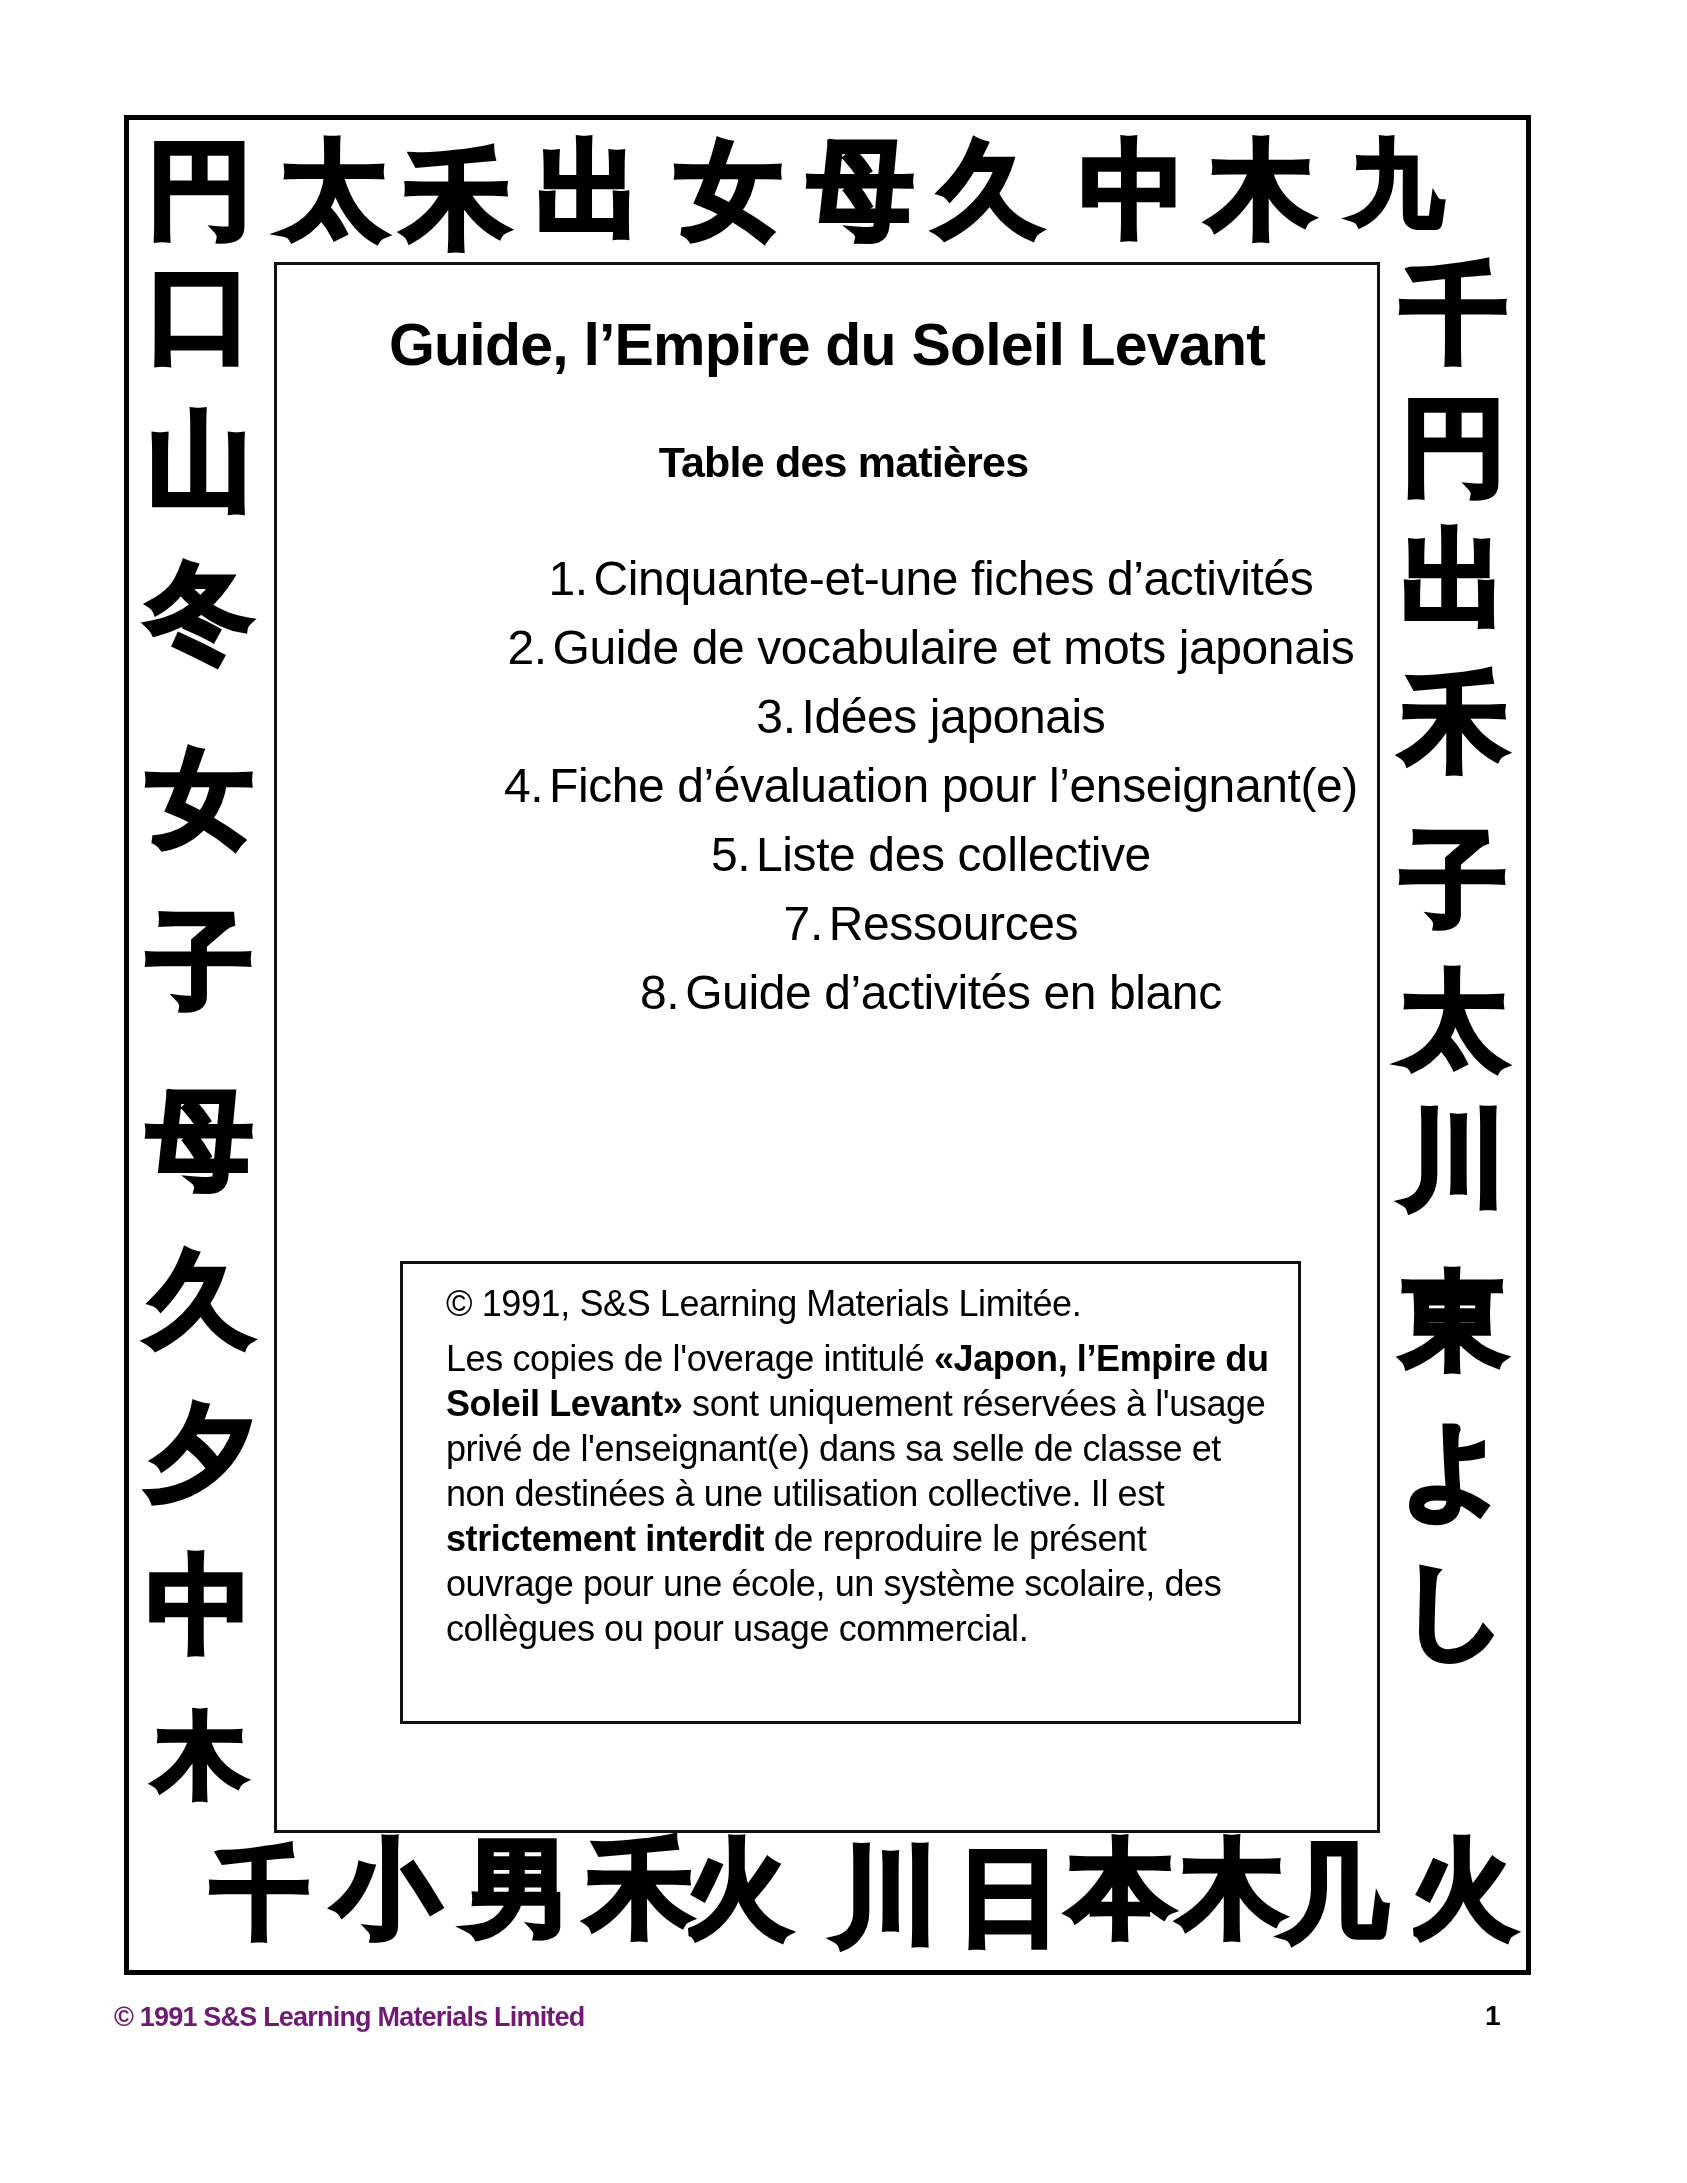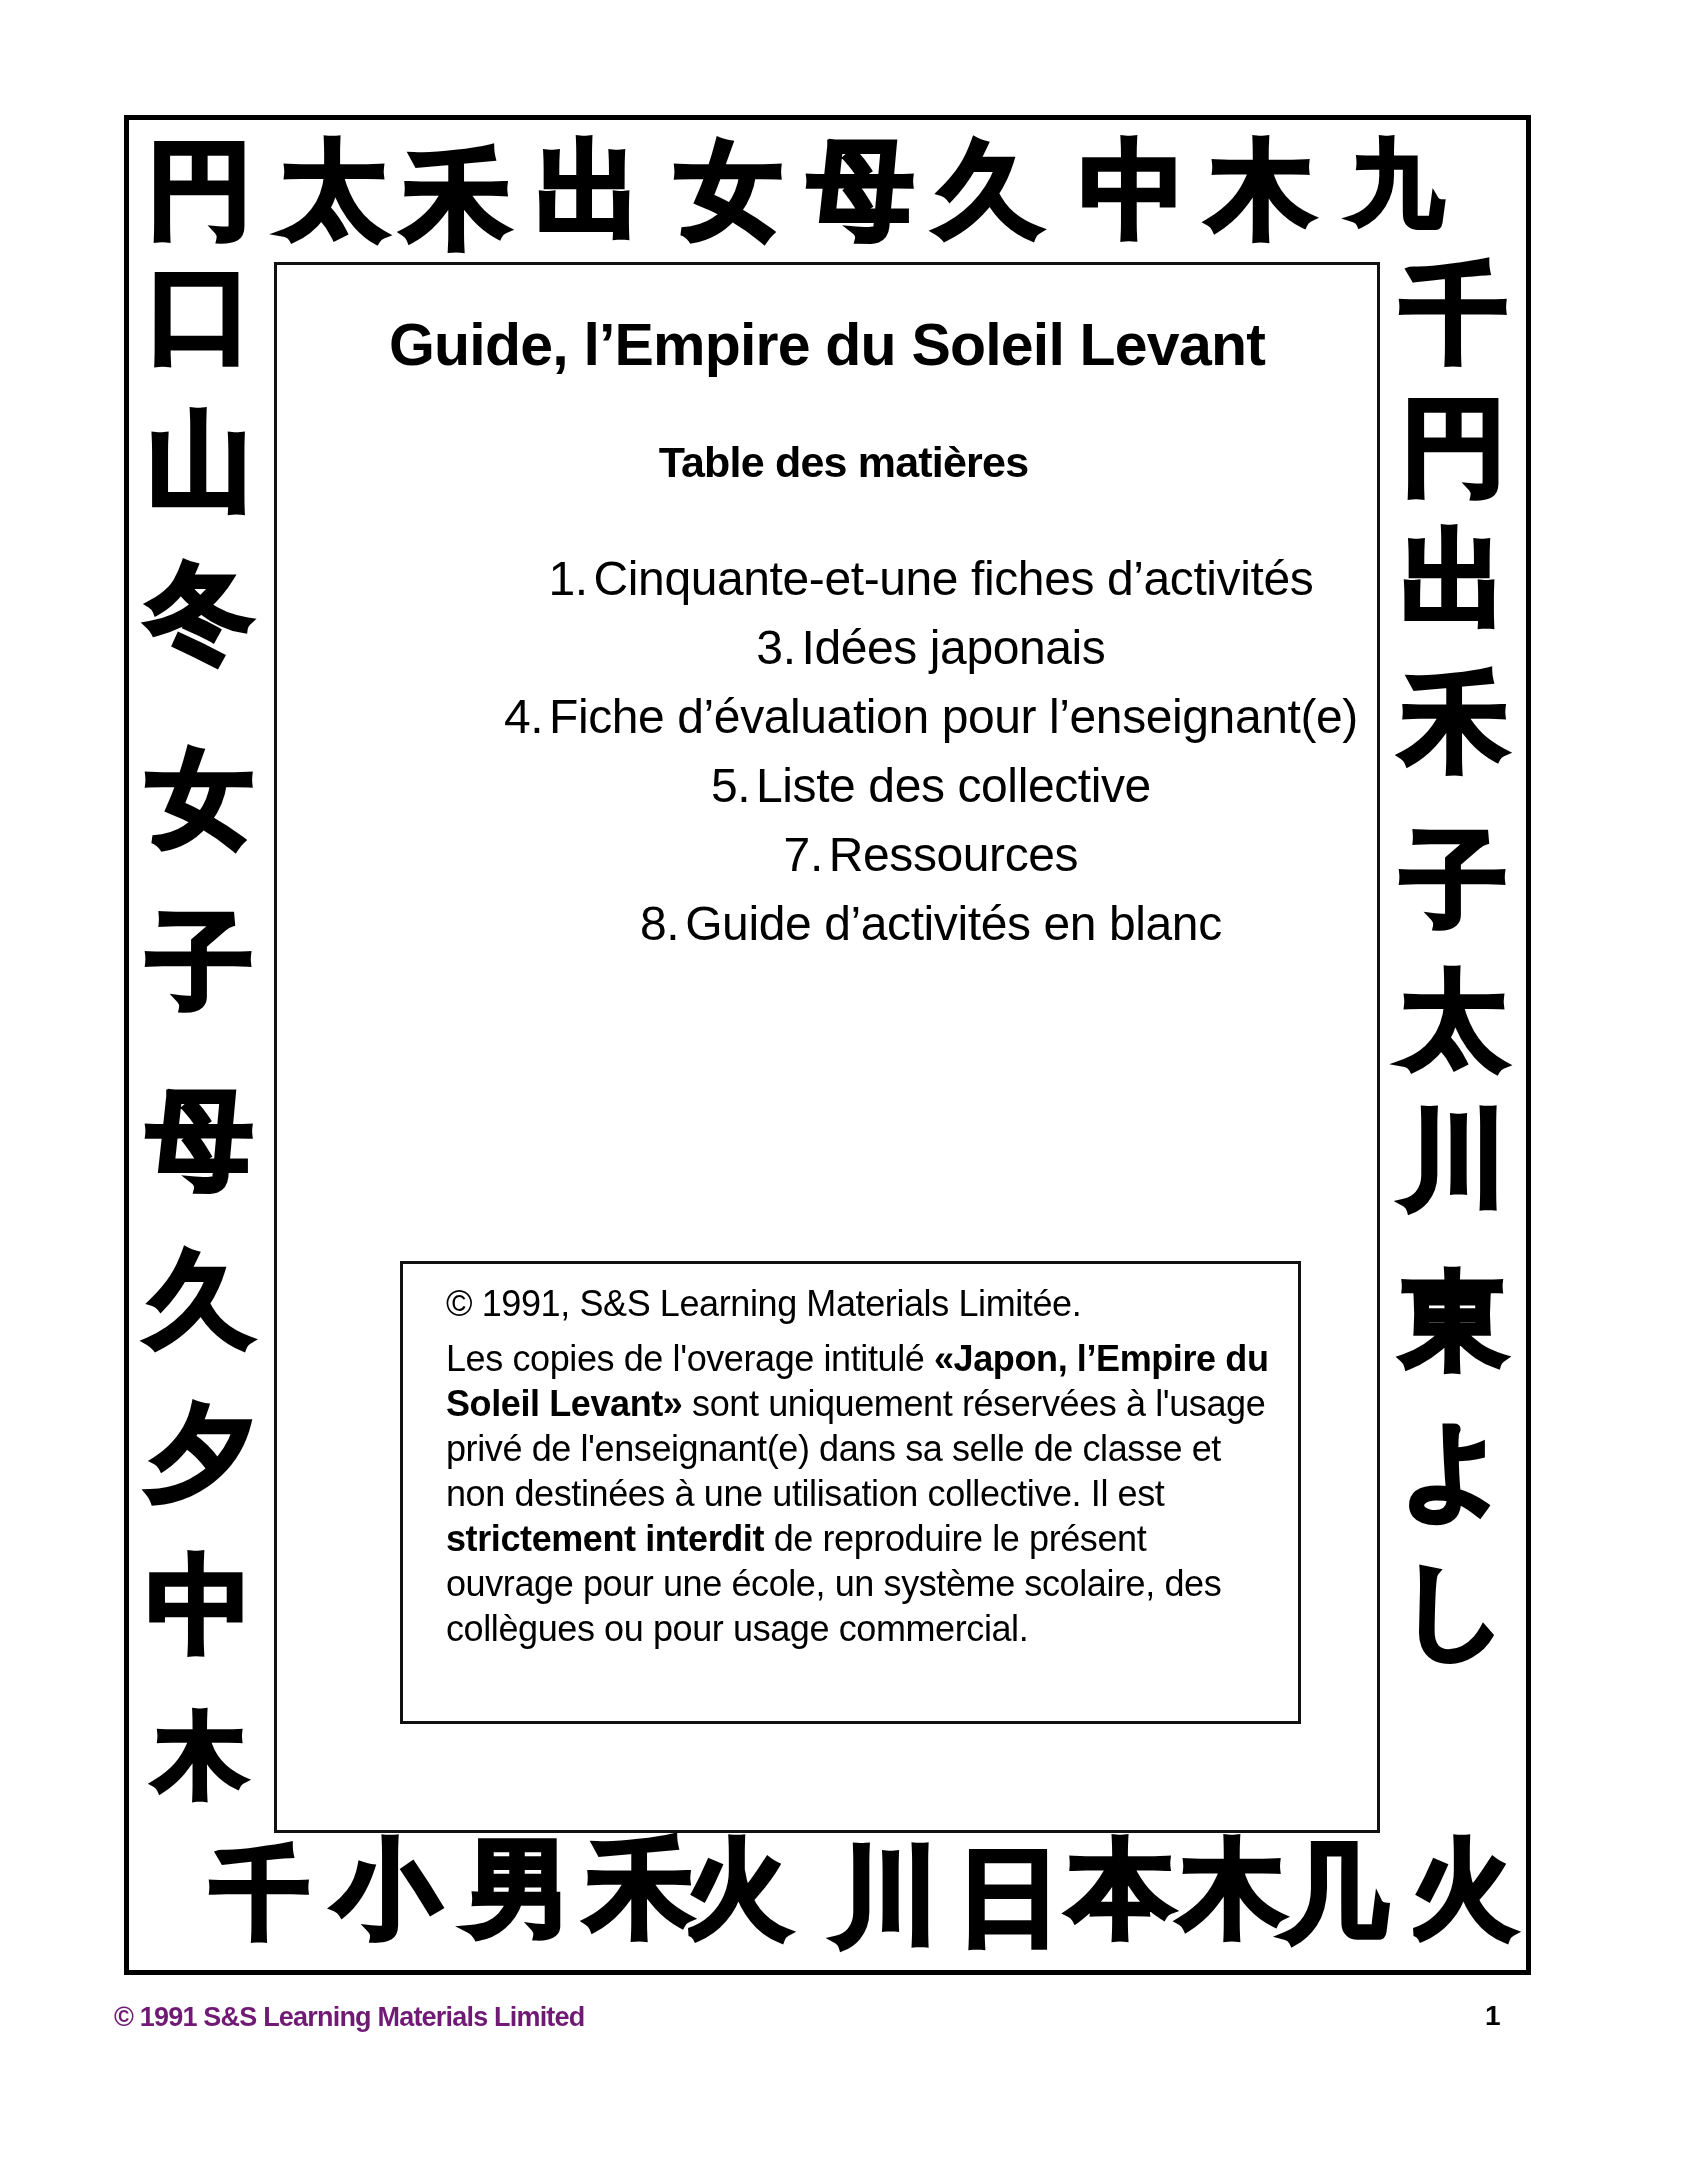--- a/index.html
+++ b/index.html
@@ -186,20 +186,23 @@
 </div>
 
 <div class="title">Guide, l’Empire du Soleil Levant</div>
 <div class="subtitle">Table des matières</div>
 
 <ol class="toc">
   <li class="toc-item">
     <span class="toc-num">1.</span><span>Cinquante-et-une fiches d’activités</span>
   </li>
   <li class="toc-item">
+    <span class="toc-num">2.</span><span>Guide de vocabulaire et mots japonais</span>
+  </li>
+  <li class="toc-item">
     <span class="toc-num">3.</span><span>Idées japonais</span>
   </li>
   <li class="toc-item">
     <span class="toc-num">4.</span><span>Fiche d’évaluation pour l’enseignant(e)</span>
   </li>
   <li class="toc-item">
     <span class="toc-num">5.</span><span>Liste des collective</span>
   </li>
   <li class="toc-item">
     <span class="toc-num">7.</span><span>Ressources</span>

